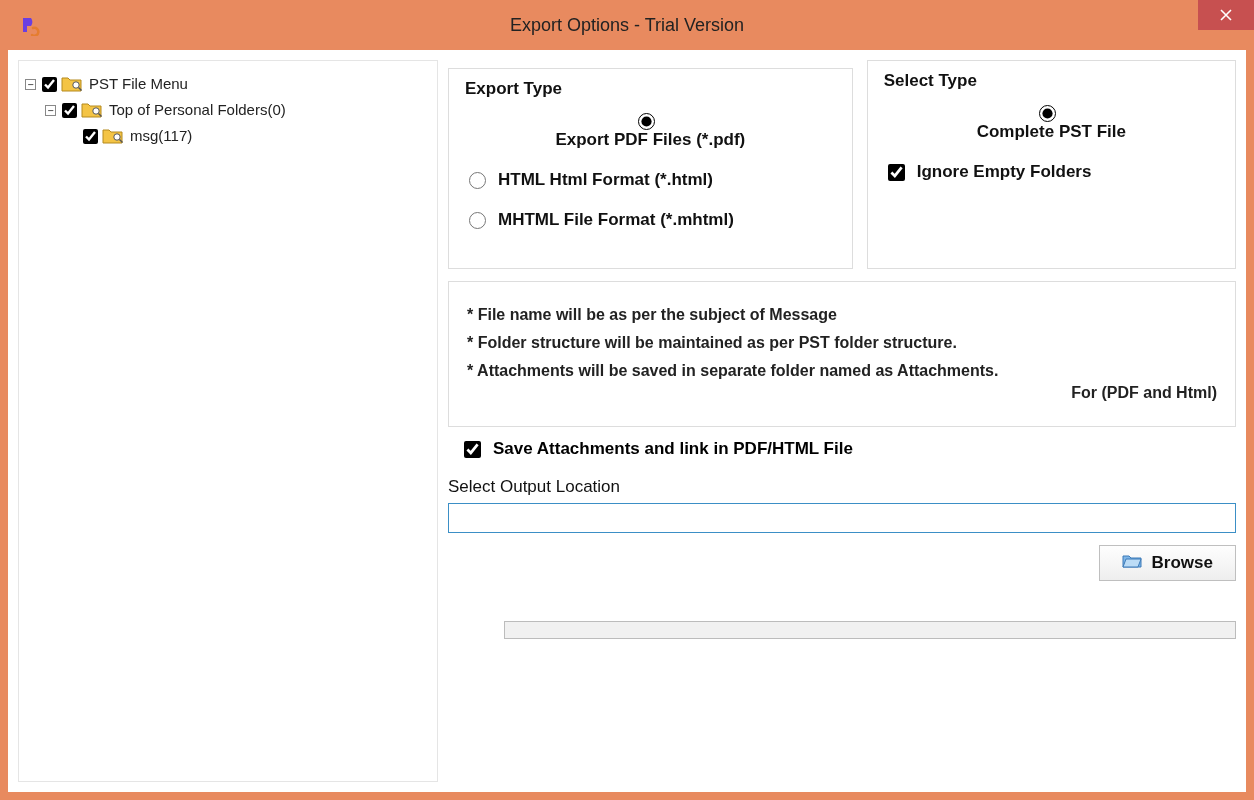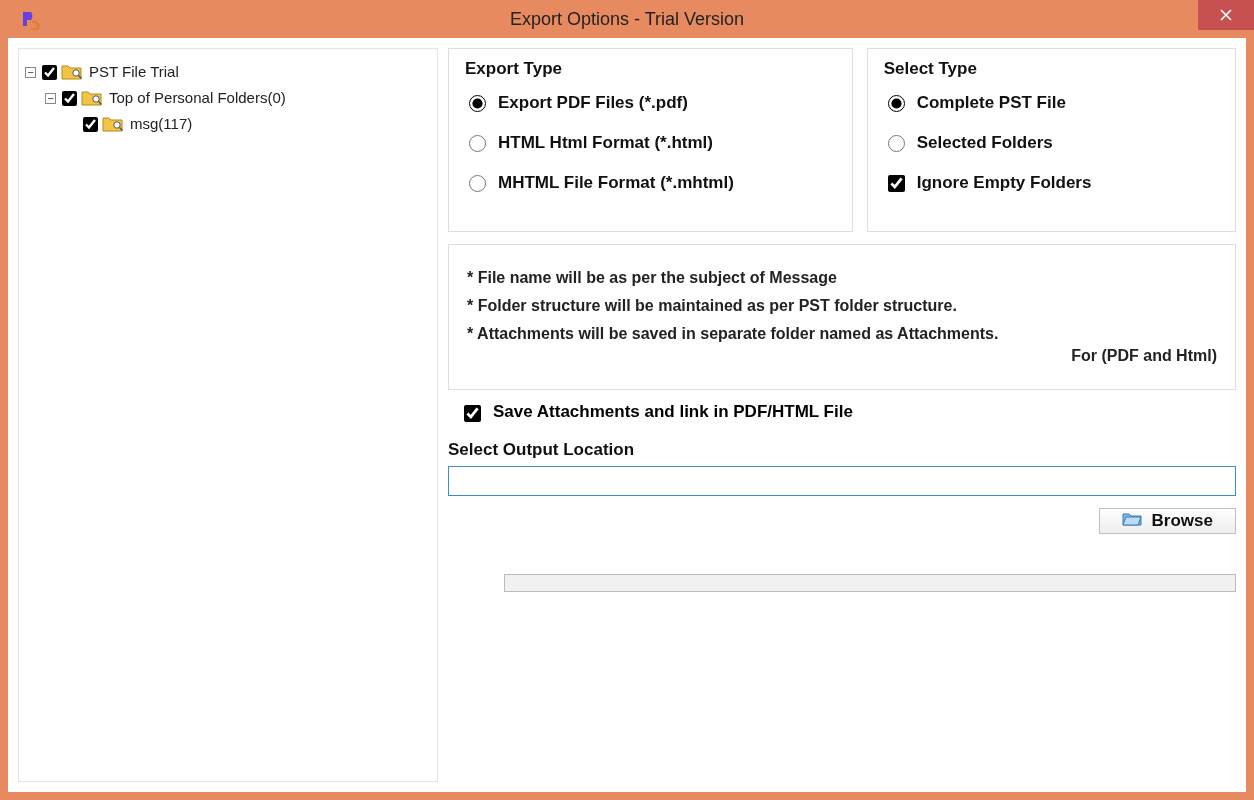--- a/index.html
+++ b/index.html
@@ -12,21 +12,21 @@
   overflow: hidden;
 }
 .window {
   width: 1254px;
   height: 800px;
   background: #e88a5f;
   display: flex;
   flex-direction: column;
 }
 .titlebar {
-  height: 38px;
+  height: 50px;
   background: #e88a5f;
   display: flex;
   align-items: center;
   position: relative;
 }
 .titlebar-icon {
   width: 24px;
   height: 24px;
   margin-left: 18px;
   display: inline-flex;
@@ -118,31 +118,31 @@
   border: 1px solid #ddd;
   padding: 10px 16px 18px 16px;
   position: relative;
 }
 .group-title {
   font-weight: bold;
   font-size: 17px;
   margin-bottom: 14px;
   color: #111;
 }
-.export-group { flex: 1.05; }
+.export-group { flex: 1.05; margin-top: 8px; }
 .select-group { flex: 0.95; }
 .radio-row, .check-row {
   display: flex;
   align-items: center;
   margin: 20px 0;
   font-size: 17px;
   font-weight: bold;
   color: #111;
 }
-.radio-row:first-of-type { margin-top: 6px; }
+.radio-row:first-of-type { margin-top: 6px; flex-direction: column; }
 .radio-input {
   width: 17px;
   height: 17px;
   margin: 0 12px 0 4px;
   accent-color: #000;
 }
 .check-input {
   width: 17px;
   height: 17px;
   margin: 0 12px 0 4px;
@@ -152,47 +152,47 @@
   border: 1px solid #ddd;
   padding: 14px 18px;
   font-size: 16px;
   font-weight: bold;
   color: #222;
 }
 .notes div { margin: 10px 0; }
 .notes .sub { text-align: right; margin-top: -6px; }
 .save-attach-row {
   display: flex;
-  align-items: flex-end;
+  align-items: center;
   font-size: 17px;
   font-weight: bold;
   padding-left: 12px;
 }
 .output-section { margin-top: 6px; }
 .output-label {
   font-size: 17px;
-  font-weight: bold;
+  font-weight: normal;
   margin-bottom: 6px;
   color: #111;
 }
 .output-input {
   width: 100%;
   height: 30px;
   border: 1px solid #3b8fc6;
   padding: 4px 6px;
   font-size: 15px;
   outline: none;
 }
 .browse-row {
   display: flex;
   justify-content: flex-end;
   margin-top: 12px;
 }
 .btn {
-  height: 26px;
+  height: 36px;
   border: 1px solid #bfbfbf;
   background: linear-gradient(#fefefe,#eeeeee);
   padding: 0 22px;
   font-size: 17px;
   font-weight: bold;
   display: inline-flex;
   align-items: center;
   gap: 10px;
   cursor: pointer;
   color: #111;
@@ -239,21 +239,21 @@
         <div class="tree-row">
           <span class="tree-expand">−</span>
           <input type="checkbox" class="tree-check" checked="" style="">
           <span class="folder-ic">
               <svg width="22" height="18" viewBox="0 0 22 18">
                 <path d="M1 3h6l2 2h11v11H1z" fill="#f4c445" stroke="#b58a1e"></path>
                 <circle cx="15" cy="10" r="3.2" fill="#fff" stroke="#555"></circle>
                 <path d="M17.5 12.5l3 3" stroke="#555" stroke-width="1.4"></path>
               </svg>
             </span>
-          <span>PST File Trial</span>
+          <span>PST File Menu</span>
         </div>
         <div class="tree-row" style="padding-left:20px">
           <span class="tree-expand">−</span>
           <input type="checkbox" class="tree-check" checked="" style="">
           <span class="folder-ic">
               <svg width="22" height="18" viewBox="0 0 22 18">
                 <path d="M1 3h6l2 2h11v11H1z" fill="#f4c445" stroke="#b58a1e"></path>
                 <circle cx="15" cy="10" r="3.2" fill="#fff" stroke="#555"></circle>
                 <path d="M17.5 12.5l3 3" stroke="#555" stroke-width="1.4"></path>
               </svg>
@@ -291,24 +291,20 @@
             <span>MHTML File  Format (*.mhtml)</span>
           </label>
         </div>
 
         <div class="group select-group">
           <div class="group-title">Select Type</div>
           <label class="radio-row">
             <input type="radio" name="sel" class="radio-input" checked="" style="">
             <span>Complete PST File</span>
           </label>
-          <label class="radio-row">
-            <input type="radio" name="sel" class="radio-input" style="">
-            <span>Selected Folders</span>
-          </label>
           <label class="check-row">
             <input type="checkbox" class="check-input" checked="" style="">
             <span>Ignore Empty Folders</span>
           </label>
         </div>
       </div>
 
       <div class="notes">
         <div>* File name will be as per the subject of Message</div>
         <div>* Folder structure will be maintained as per PST folder structure.</div>

